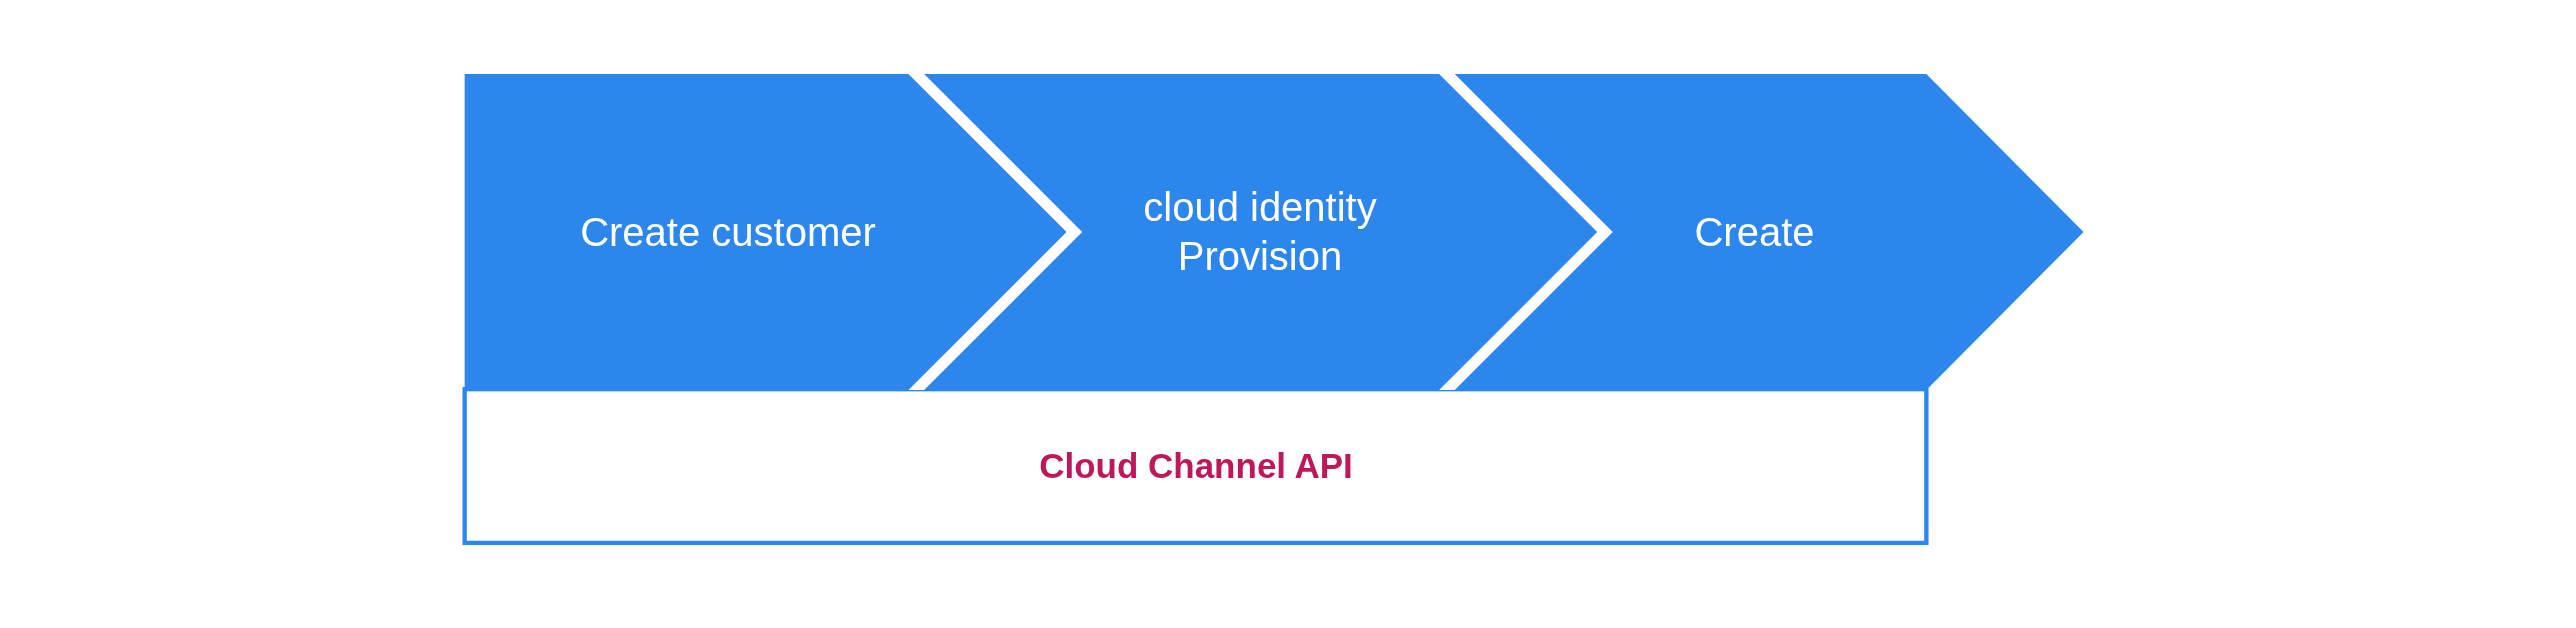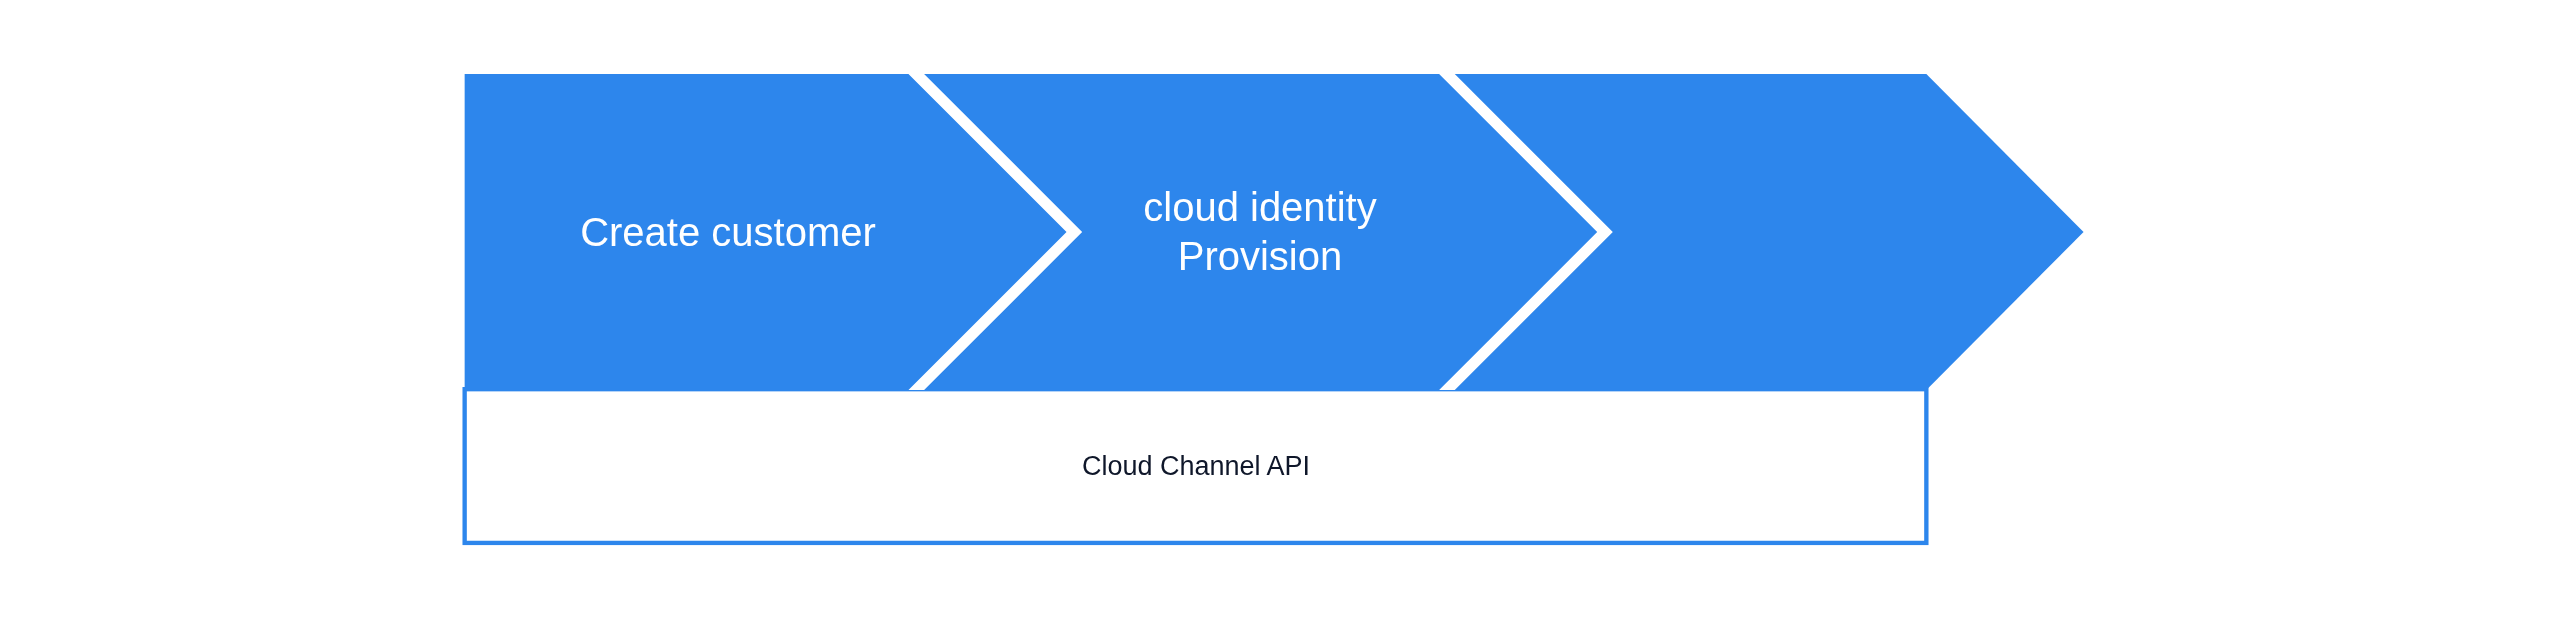--- a/index.html
+++ b/index.html
@@ -39,23 +39,23 @@
     color: #ffffff;
     font-size: 40px;
     line-height: 1.22;
     font-weight: 400;
   }
   .step-1 { left: 465px;  top: 74px; width: 526px; height: 316px; text-align: center; }
   .step-2 { left: 1003px; top: 74px; width: 514px; height: 316px; }
   .step-3 { left: 1533px; top: 74px; width: 443px; height: 316px; }
   .api-label {
     left: 465px; top: 389px; width: 1462px; height: 154px;
-    color: #0f172a;
-    font-size: 27px;
-    font-weight: 400;
+    color: #be185d;
+    font-size: 35px;
+    font-weight: 700;
   }
   .line { display: block; }
 </style>
 </head>
 <body>
 
 <div id="canvas">
 
   <svg id="shapes" viewBox="0 0 2966 724" xmlns="http://www.w3.org/2000/svg">
 
@@ -76,20 +76,21 @@
 
   <div class="overlay step-2">
     <div class="step-label">
       <span class="line">cloud identity</span>
       <span class="line">Provision</span>
     </div>
   </div>
 
   <div class="overlay step-3">
     <div class="step-label">
+      <span class="line">Create</span>
     </div>
   </div>
 
   <div class="overlay api-label">
     <span>Cloud Channel API</span>
   </div>
 
 </div>
 
 

